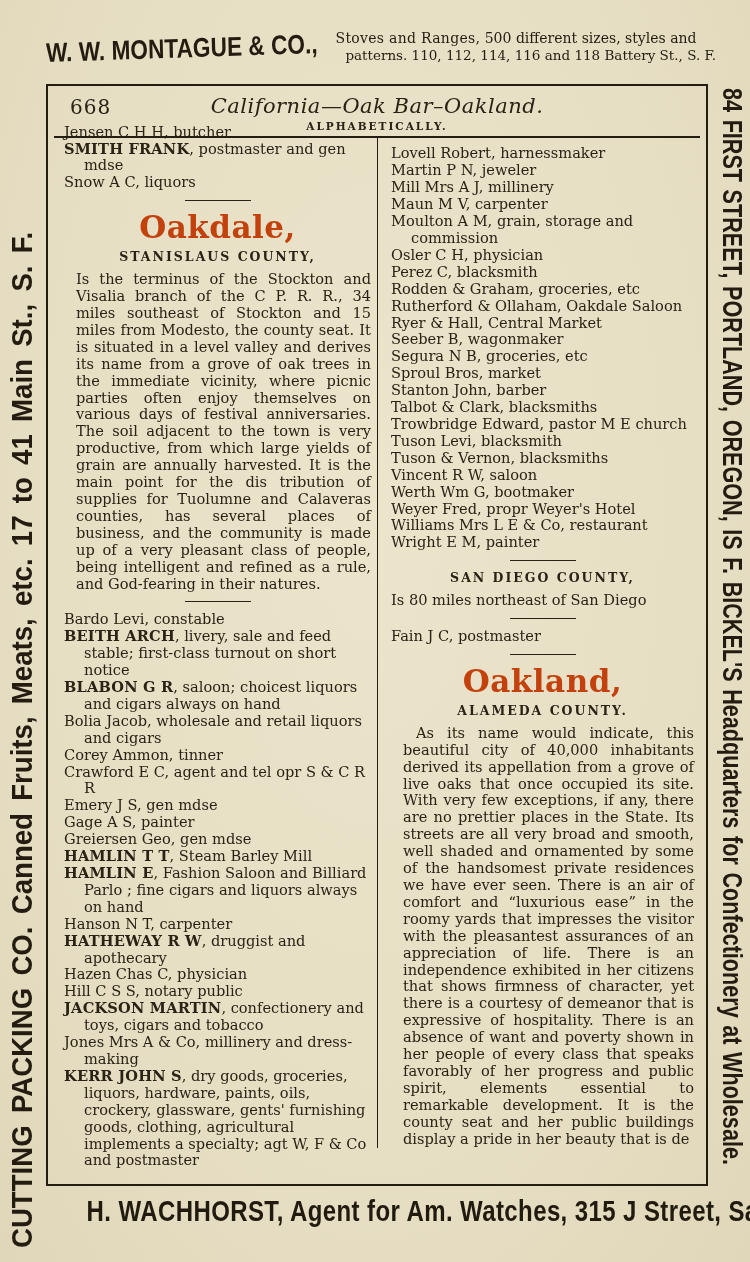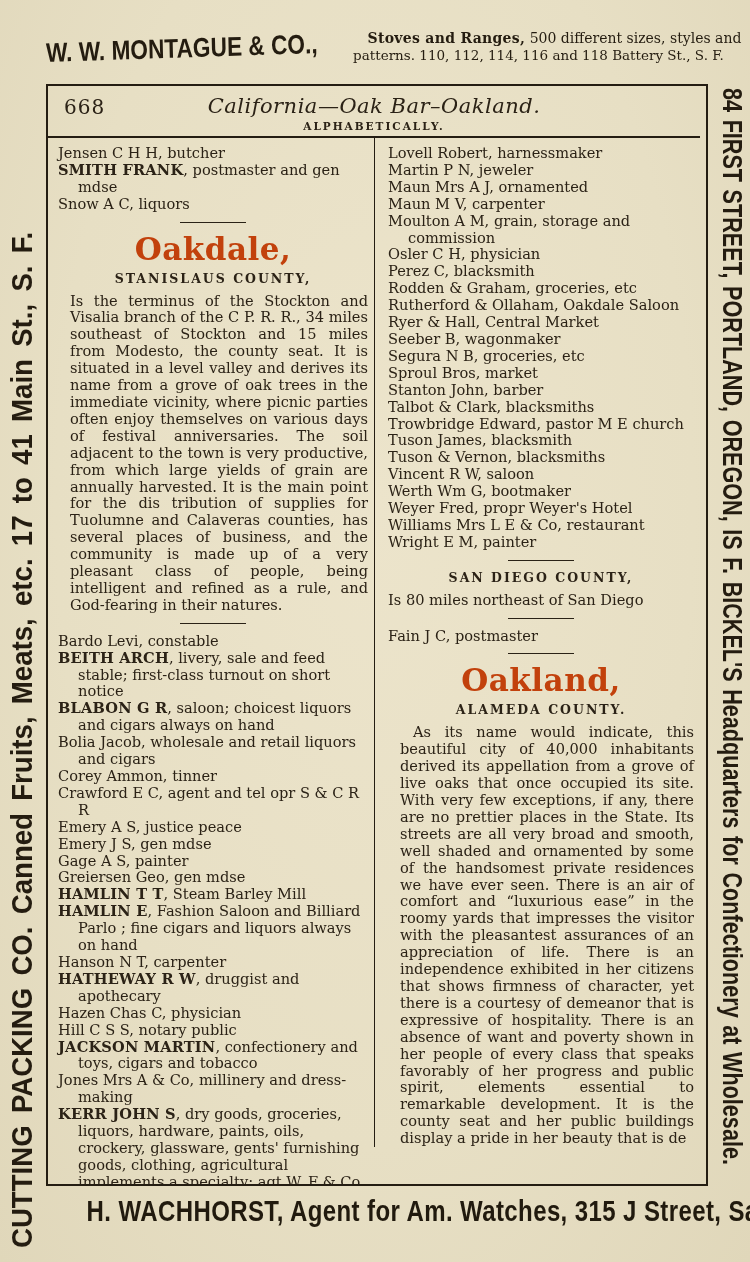--- a/index.html
+++ b/index.html
@@ -12,36 +12,36 @@
   }
   
   .top-ad{position:absolute;top:30px;left:46px;right:24px;display:flex;align-items:flex-start;}
   .top-ad-company{
     font-family:"Liberation Sans", sans-serif;font-weight:bold;font-size:27px;
     white-space:nowrap;color:#241c10;
     transform:scaleX(0.84) rotate(-1.6deg);transform-origin:left center;margin-top:8px;
   }
   .top-ad-right{margin-left:-34px;flex:1;color:#241c10;}
   .top-ad-line1{font-size:14px;white-space:nowrap;}
-  .top-ad-line1 .b{font-weight:bold;letter-spacing:0.3px;margin-left:32px;}
+  .top-ad-line1 .b{font-weight:normal;letter-spacing:0.3px;}
   .top-ad-line2{font-size:13.5px;text-align:center;margin-top:1px;}
   
   .page-box{
     position:absolute;left:46px;top:84px;width:662px;height:1102px;
     border:2.5px solid #241d12;box-sizing:border-box;
-    padding:8px 6px 6px 0;overflow:hidden;
+    padding:8px 6px 6px 6px;overflow:hidden;
     background:transparent;
   }
   .page-head{position:relative;text-align:center;}
   .page-number{position:absolute;left:16px;top:1px;font-size:20px;letter-spacing:1px;}
   .page-title{font-style:italic;font-size:21px;letter-spacing:0.5px;}
   .page-subtitle{font-size:10.5px;font-weight:bold;letter-spacing:2px;margin-top:2px;}
   .head-rule{border:none;border-top:2px solid #241d12;margin:4px 0 0 0;}
   
-  .cols{display:flex;align-items:flex-start;height:1010px;}
+  .cols{display:flex;align-items:center;height:1010px;}
   .col{width:50%;box-sizing:border-box;padding:7px 6px 0 10px;font-size:14.6px;line-height:16.9px;}
   .col-right{border-left:1.5px solid #241d12;padding-left:13px;}
   .entry{padding-left:20px;text-indent:-20px;text-align:left;}
   .entry .bname{font-weight:bold;letter-spacing:0.2px;}
   .sep{width:66px;border-top:1.4px solid #2a2216;margin:9px auto 9px;}
   .section-heading{text-align:center;margin:6px 0 5px;}
   .section-heading .sh-title{font-size:31px;font-weight:bold;letter-spacing:0.5px;line-height:34px;color:#c2410c;}
   .section-heading .sh-county{font-size:12.5px;font-weight:bold;letter-spacing:2px;margin-top:5px;}
   .par{margin:4px 0 0 12px;text-align:justify;}
   .par.ind{text-indent:13px;}
@@ -103,52 +103,51 @@
           <div class="sh-county">STANISLAUS COUNTY,</div>
         </div>
         <p class="par">Is the terminus of the Stockton and Visalia branch of the C P. R. R., 34 miles southeast of Stockton and 15 miles from Modesto, the county seat. It is situated in a level valley and derives its name from a grove of oak trees in the immediate vicinity, where picnic parties often enjoy themselves on various days of festival anniversaries. The soil adjacent to the town is very productive, from which large yields of grain are annually harvested. It is the main point for the dis tribution of supplies for Tuolumne and Calaveras counties, has several places of business, and the community is made up of a very pleasant class of people, being intelligent and refined as a rule, and God-fearing in their natures.</p>
         <div class="sep"></div>
         <div class="entry">Bardo Levi, constable</div>
         <div class="entry"><span class="bname">BEITH ARCH</span>, livery, sale and feed stable; first-class turnout on short notice</div>
         <div class="entry"><span class="bname">BLABON G R</span>, saloon; choicest liquors and cigars always on hand</div>
         <div class="entry">Bolia Jacob, wholesale and retail liquors and cigars</div>
         <div class="entry">Corey Ammon, tinner</div>
         <div class="entry">Crawford E C, agent and tel opr S &amp; C R R</div>
-        <div class="entry">Emery A S, justice peace</div>
         <div class="entry">Emery J S, gen mdse</div>
         <div class="entry">Gage A S, painter</div>
         <div class="entry">Greiersen Geo, gen mdse</div>
         <div class="entry"><span class="bname">HAMLIN T T</span>, Steam Barley Mill</div>
         <div class="entry"><span class="bname">HAMLIN E</span>, Fashion Saloon and Billiard Parlo ; fine cigars and liquors always on hand</div>
         <div class="entry">Hanson N T, carpenter</div>
         <div class="entry"><span class="bname">HATHEWAY R W</span>, druggist and apothecary</div>
         <div class="entry">Hazen Chas C, physician</div>
         <div class="entry">Hill C S S, notary public</div>
         <div class="entry"><span class="bname">JACKSON MARTIN</span>, confectionery and toys, cigars and tobacco</div>
         <div class="entry">Jones Mrs A &amp; Co, millinery and dress-making</div>
         <div class="entry"><span class="bname">KERR JOHN S</span>, dry goods, groceries, liquors, hardware, paints, oils, crockery, glassware, gents' furnishing goods, clothing, agricultural implements a specialty; agt W, F &amp; Co and postmaster</div>
       </div>
     <div class="col col-right">
         <div class="entry">Lovell Robert, harnessmaker</div>
         <div class="entry">Martin P N, jeweler</div>
-        <div class="entry">Maun Mrs A J, ornamented</div>
+        <div class="entry">Mill Mrs A J, millinery</div>
         <div class="entry">Maun M V, carpenter</div>
         <div class="entry">Moulton A M, grain, storage and commission</div>
         <div class="entry">Osler C H, physician</div>
         <div class="entry">Perez C, blacksmith</div>
         <div class="entry">Rodden &amp; Graham, groceries, etc</div>
         <div class="entry">Rutherford &amp; Ollaham, Oakdale Saloon</div>
         <div class="entry">Ryer &amp; Hall, Central Market</div>
         <div class="entry">Seeber B, wagonmaker</div>
         <div class="entry">Segura N B, groceries, etc</div>
         <div class="entry">Sproul Bros, market</div>
         <div class="entry">Stanton John, barber</div>
         <div class="entry">Talbot &amp; Clark, blacksmiths</div>
         <div class="entry">Trowbridge Edward, pastor M E church</div>
-        <div class="entry">Tuson James, blacksmith</div>
+        <div class="entry">Tuson Levi, blacksmith</div>
         <div class="entry">Tuson &amp; Vernon, blacksmiths</div>
         <div class="entry">Vincent R W, saloon</div>
         <div class="entry">Werth Wm G, bootmaker</div>
         <div class="entry">Weyer Fred, propr Weyer's Hotel</div>
         <div class="entry">Williams Mrs L E &amp; Co, restaurant</div>
         <div class="entry">Wright E M, painter</div>
         <div class="sep"></div>
         <div class="section-heading">
           <div class="sh-county">SAN DIEGO COUNTY,</div>
         </div>

